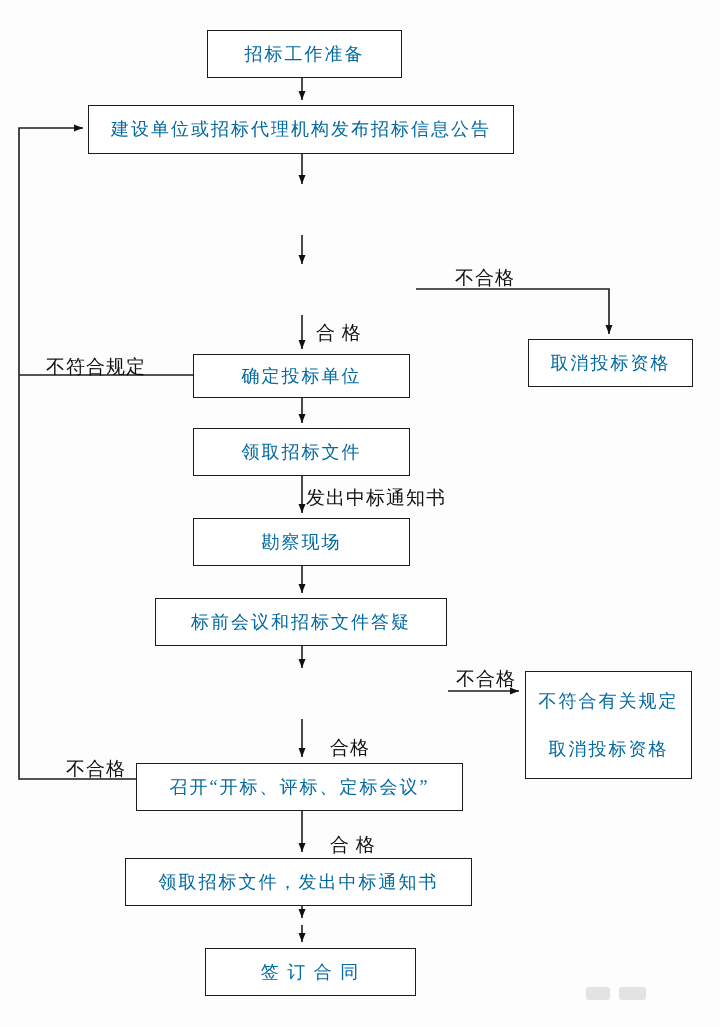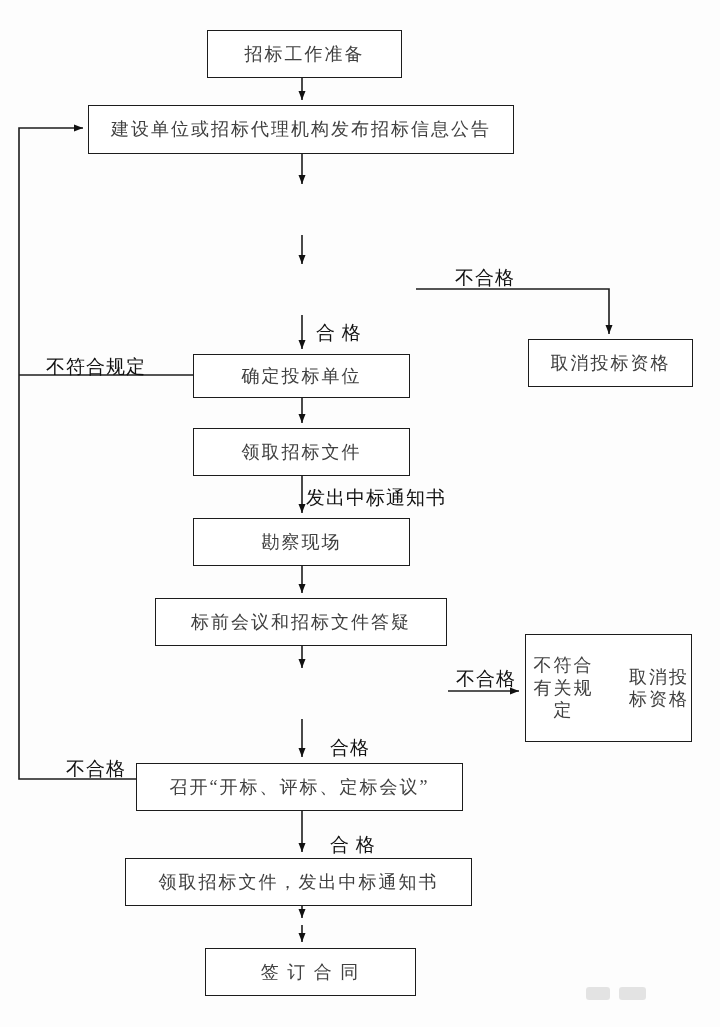--- a/index.html
+++ b/index.html
@@ -14,30 +14,31 @@
   }
   svg.connectors{position:absolute;left:0;top:0;width:720px;height:1027px;}
   .node{
     position:absolute;
     display:flex;
     align-items:center;
     justify-content:center;
     border:1.6px solid #1c1c1c;
     background:#ffffff;
     font-size:18px;
-    color:#404040;
+    color:#0369a1;
     letter-spacing:2px;
     text-align:center;
     line-height:1.25;
     z-index:2;
   }
   .node.two-line{
-    flex-direction:row;
+    flex-direction:column;
     justify-content:center;
     gap:26px;
+    margin-top:37px;
   }
   .edge-label{
     position:absolute;
     font-size:19px;
     color:#111111;
     letter-spacing:1px;
     white-space:nowrap;
     z-index:3;
     background:transparent;
   }

